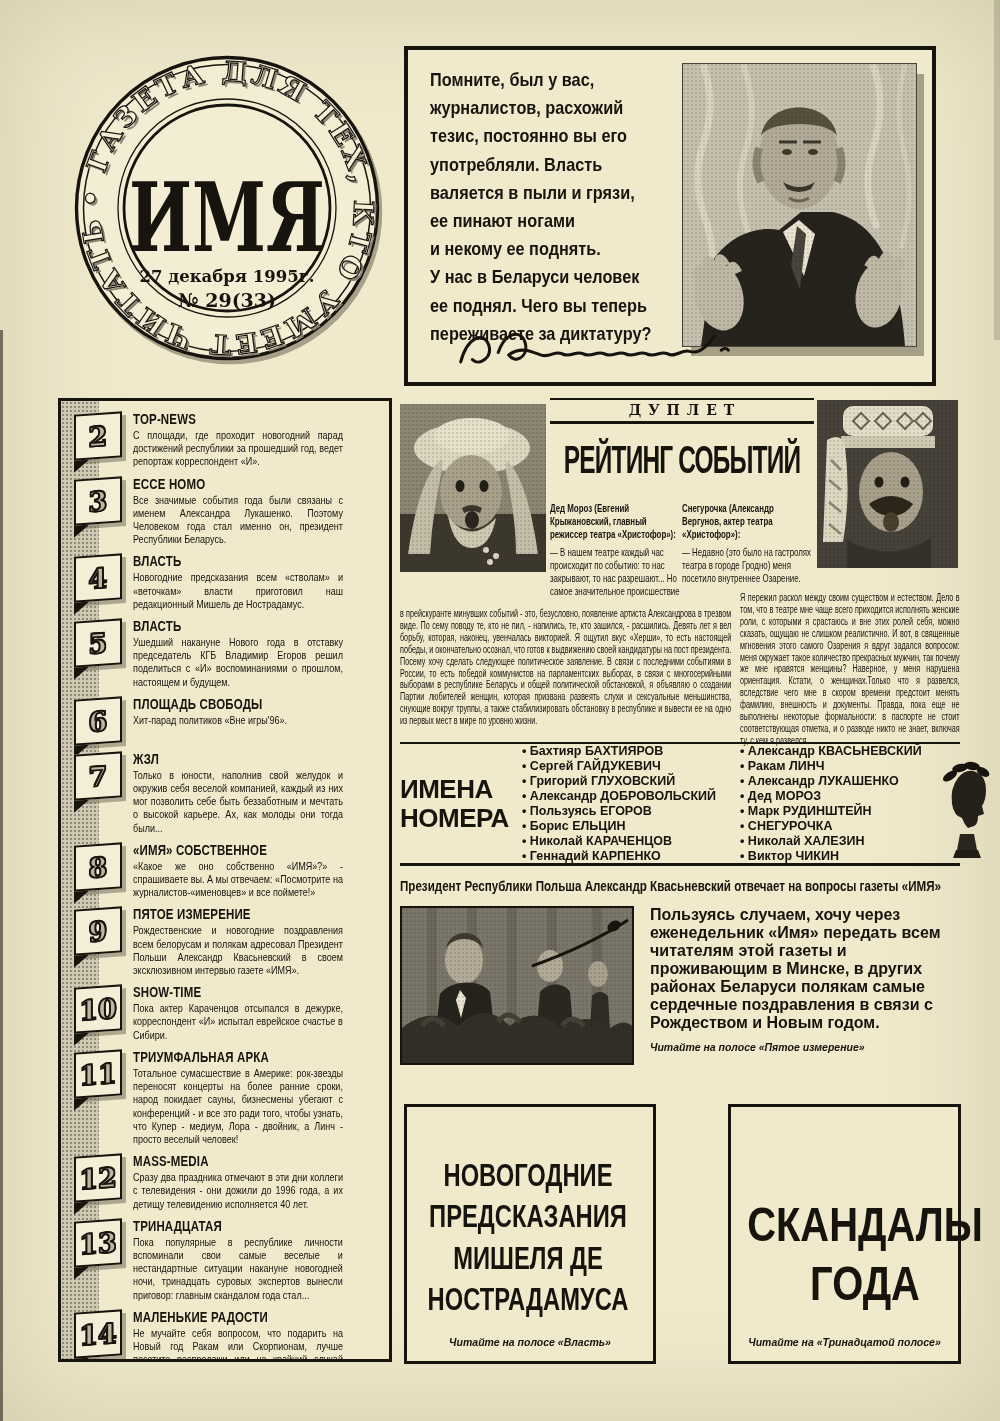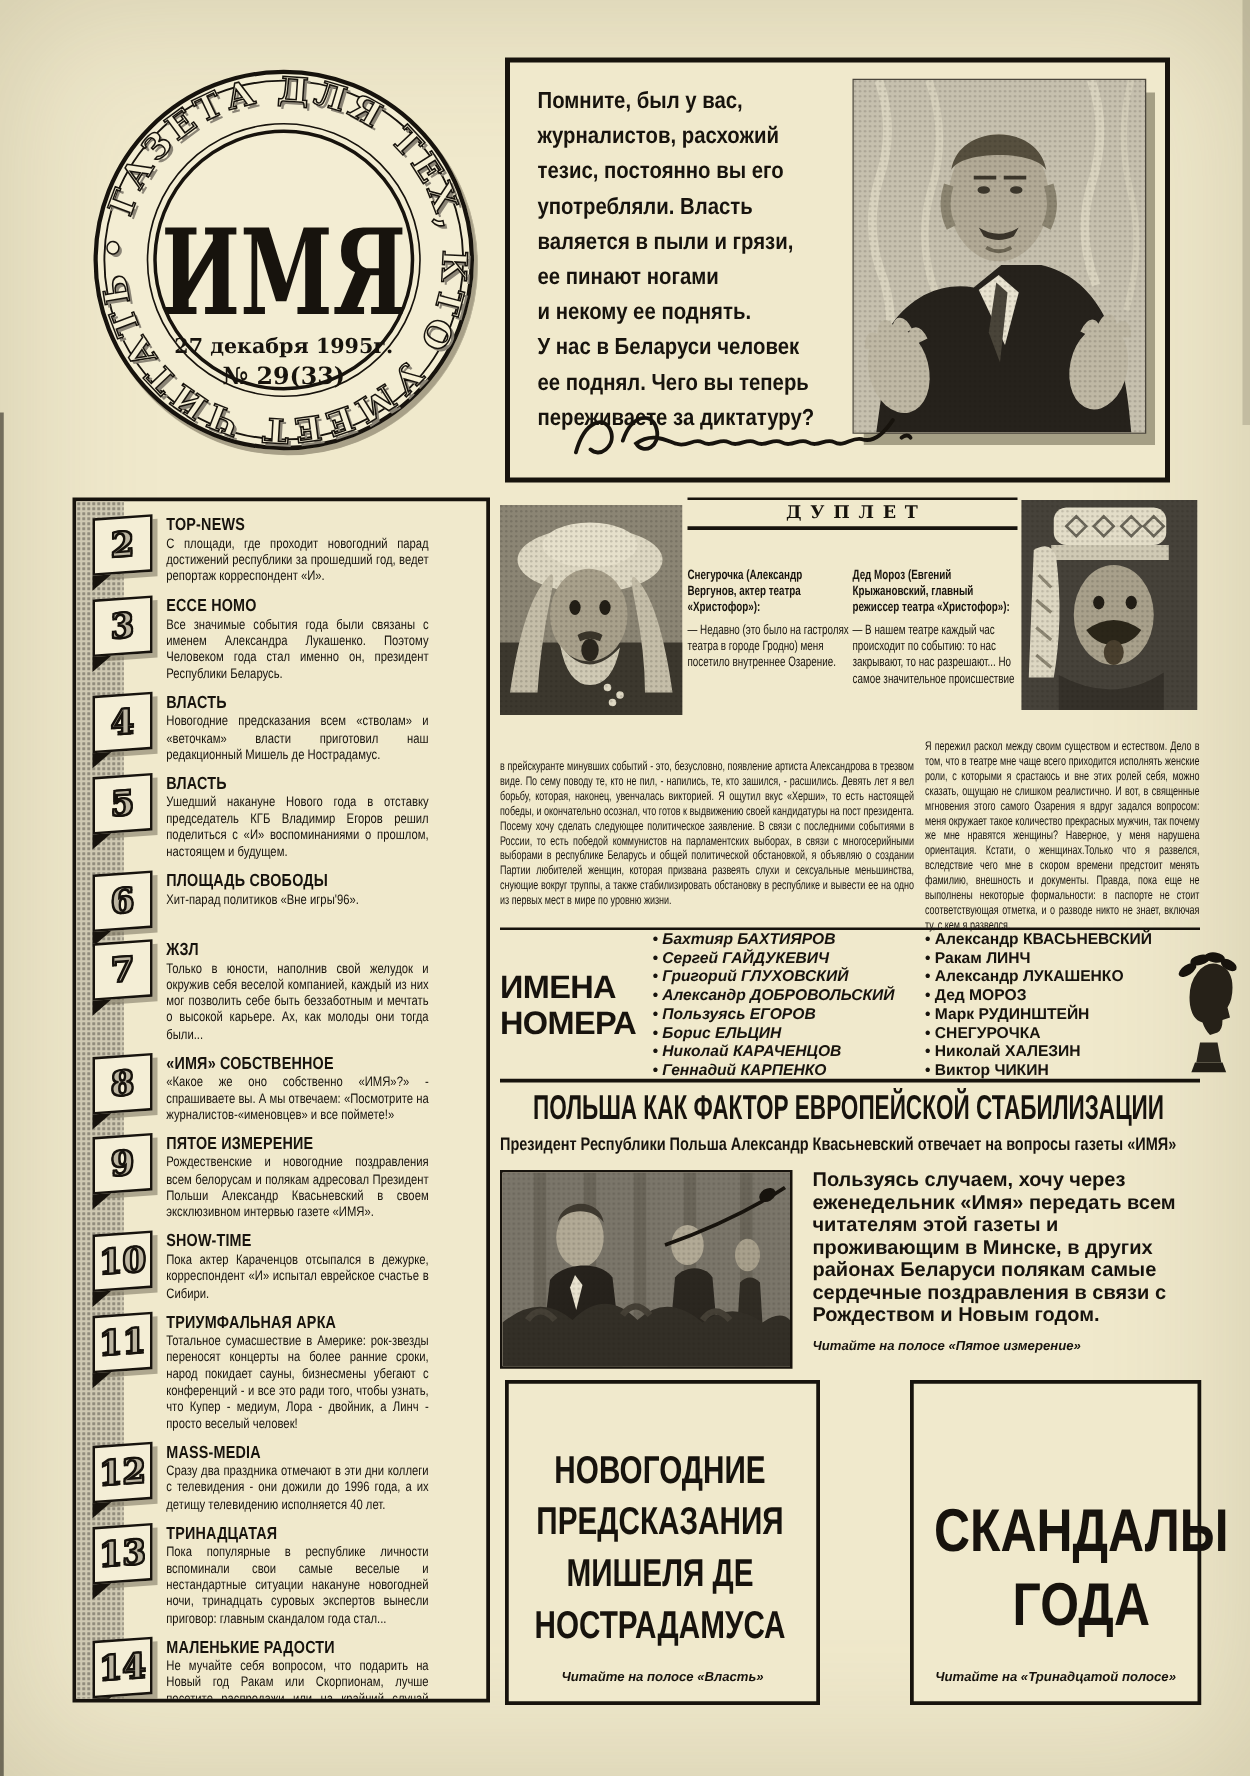--- a/index.html
+++ b/index.html
@@ -69,21 +69,21 @@
   .body-left .b-scale{width:460px;transform:scaleX(.72);transform-origin:0 0;}
   .body-right{width:220px;flex:none;margin-left:2px;}
   .body-right .b-scale{width:305px;transform:scaleX(.72);transform-origin:0 0;}
   .b-scale{font-size:10px;line-height:11.9px;text-align:justify;}
 
   
   .names{position:absolute;left:400px;top:742px;width:560px;height:124px;box-sizing:border-box;
          border-top:2px solid #17130d;border-bottom:3px solid #17130d;display:flex;align-items:center;}
   .names-title{flex:none;width:122px;font-weight:bold;font-size:26px;line-height:29px;letter-spacing:-.5px;}
   .names-col{flex:none;list-style:none;margin:0;padding:0;font-size:12.5px;line-height:15px;font-weight:bold;}
-  .names-col1{width:218px;font-style:italic;}
+  .names-col1{width:218px;}
   .names-col2{width:190px;}
   .names-col li{white-space:nowrap;}
   .names-col li::before{content:"• ";}
   .bust{flex:none;width:66px;height:104px;margin-top:4px;}
 
   
   .poland{position:absolute;left:400px;top:870px;width:560px;}
   .pol-headline{height:30px;}
   .pol-headline>span{display:block;width:680px;white-space:nowrap;font-weight:bold;font-size:22px;
                      text-align:center;transform:scale(.82,1.25);transform-origin:0 0;}
@@ -376,31 +376,32 @@
           <circle cx="86" cy="146" r="3" fill="#ded8c3"></circle>
             <circle cx="96" cy="152" r="3" fill="#ded8c3"></circle>
             <circle cx="90" cy="158" r="3" fill="#ded8c3"></circle>
           <rect width="146" height="168" fill="url(#dots)" class="halftone"></rect>
         </svg>
       </div>
       <div class="dup-center">
         <div class="rule-thin"></div>
         <div class="kicker">ДУПЛЕТ</div>
         <div class="rule-thick"></div>
+        <div class="dup-headline"><span>РЕЙТИНГ СОБЫТИЙ</span></div>
         <div class="dup-intros">
+          <div class="intro-col">
+            <div class="intro-scale">
+              <div class="speaker">Дед Мороз (Евгений Крыжановский, главный режиссер театра «Христофор»):</div>
+              <div class="lead-par">— В нашем театре каждый час происходит по событию: то нас закрывают, то нас разрешают... Но самое значительное происшествие</div>
+            </div>
+          </div>
           <div class="intro-col">
             <div class="intro-scale">
               <div class="speaker">Снегурочка (Александр Вергунов, актер театра «Христофор»):</div>
               <div class="lead-par">— Недавно (это было на гастролях театра в городе Гродно) меня посетило внутреннее Озарение.</div>
-            </div>
-          </div>
-          <div class="intro-col">
-            <div class="intro-scale">
-              <div class="speaker">Дед Мороз (Евгений Крыжановский, главный режиссер театра «Христофор»):</div>
-              <div class="lead-par">— В нашем театре каждый час происходит по событию: то нас закрывают, то нас разрешают... Но самое значительное происшествие</div>
             </div>
           </div>
         </div>
       </div>
       <div class="dup-photo-right">
         <svg width="141" height="168" viewBox="0 0 141 168">
           <rect width="141" height="168" fill="#46423a"></rect>
           <rect x="26" y="6" width="90" height="30" rx="10" fill="#e3ddc8"></rect>
           <g stroke="#6b675a" stroke-width="2" fill="none">
             <path d="M36 21 l8 -8 8 8 -8 8 Z M58 21 l8 -8 8 8 -8 8 Z M80 21 l8 -8 8 8 -8 8 Z M98 21 l8 -8 8 8 -8 8 Z"></path>
@@ -464,23 +465,20 @@
           <ellipse cx="20" cy="22" rx="8" ry="4" transform="rotate(-34 20 22)"></ellipse>
           <ellipse cx="30" cy="14" rx="8" ry="4" transform="rotate(-14 30 14)"></ellipse>
           <ellipse cx="42" cy="12" rx="8" ry="4" transform="rotate(8 42 12)"></ellipse>
           <ellipse cx="53" cy="18" rx="7" ry="4" transform="rotate(30 53 18)"></ellipse>
         </g>
       </svg>
     </div>
   </div>
 
   <div class="poland">
-    <div class="pol-headline">
-        <span>ПОЛЬША КАК ФАКТОР ЕВРОПЕЙСКОЙ СТАБИЛИЗАЦИИ</span>
-      </div>
     <div class="pol-deck">
         <span>Президент Республики Польша Александр Квасьневский отвечает на вопросы газеты «ИМЯ»</span>
       </div>
     <div class="pol-row">
       <div class="pol-photo">
         <svg width="230" height="155" viewBox="0 0 230 155">
           <rect width="230" height="155" fill="#7b766a"></rect>
           <path d="M30 0 v155 M70 0 v155 M110 0 v155 M150 0 v155 M195 0 v155" stroke="#6b665a" stroke-width="10"></path>
           <ellipse cx="62" cy="52" rx="19" ry="24" fill="#b2aa96"></ellipse>
           <path d="M44 40 C48 20 78 20 81 40 C72 28 52 28 44 40 Z" fill="#3f3a30"></path>

